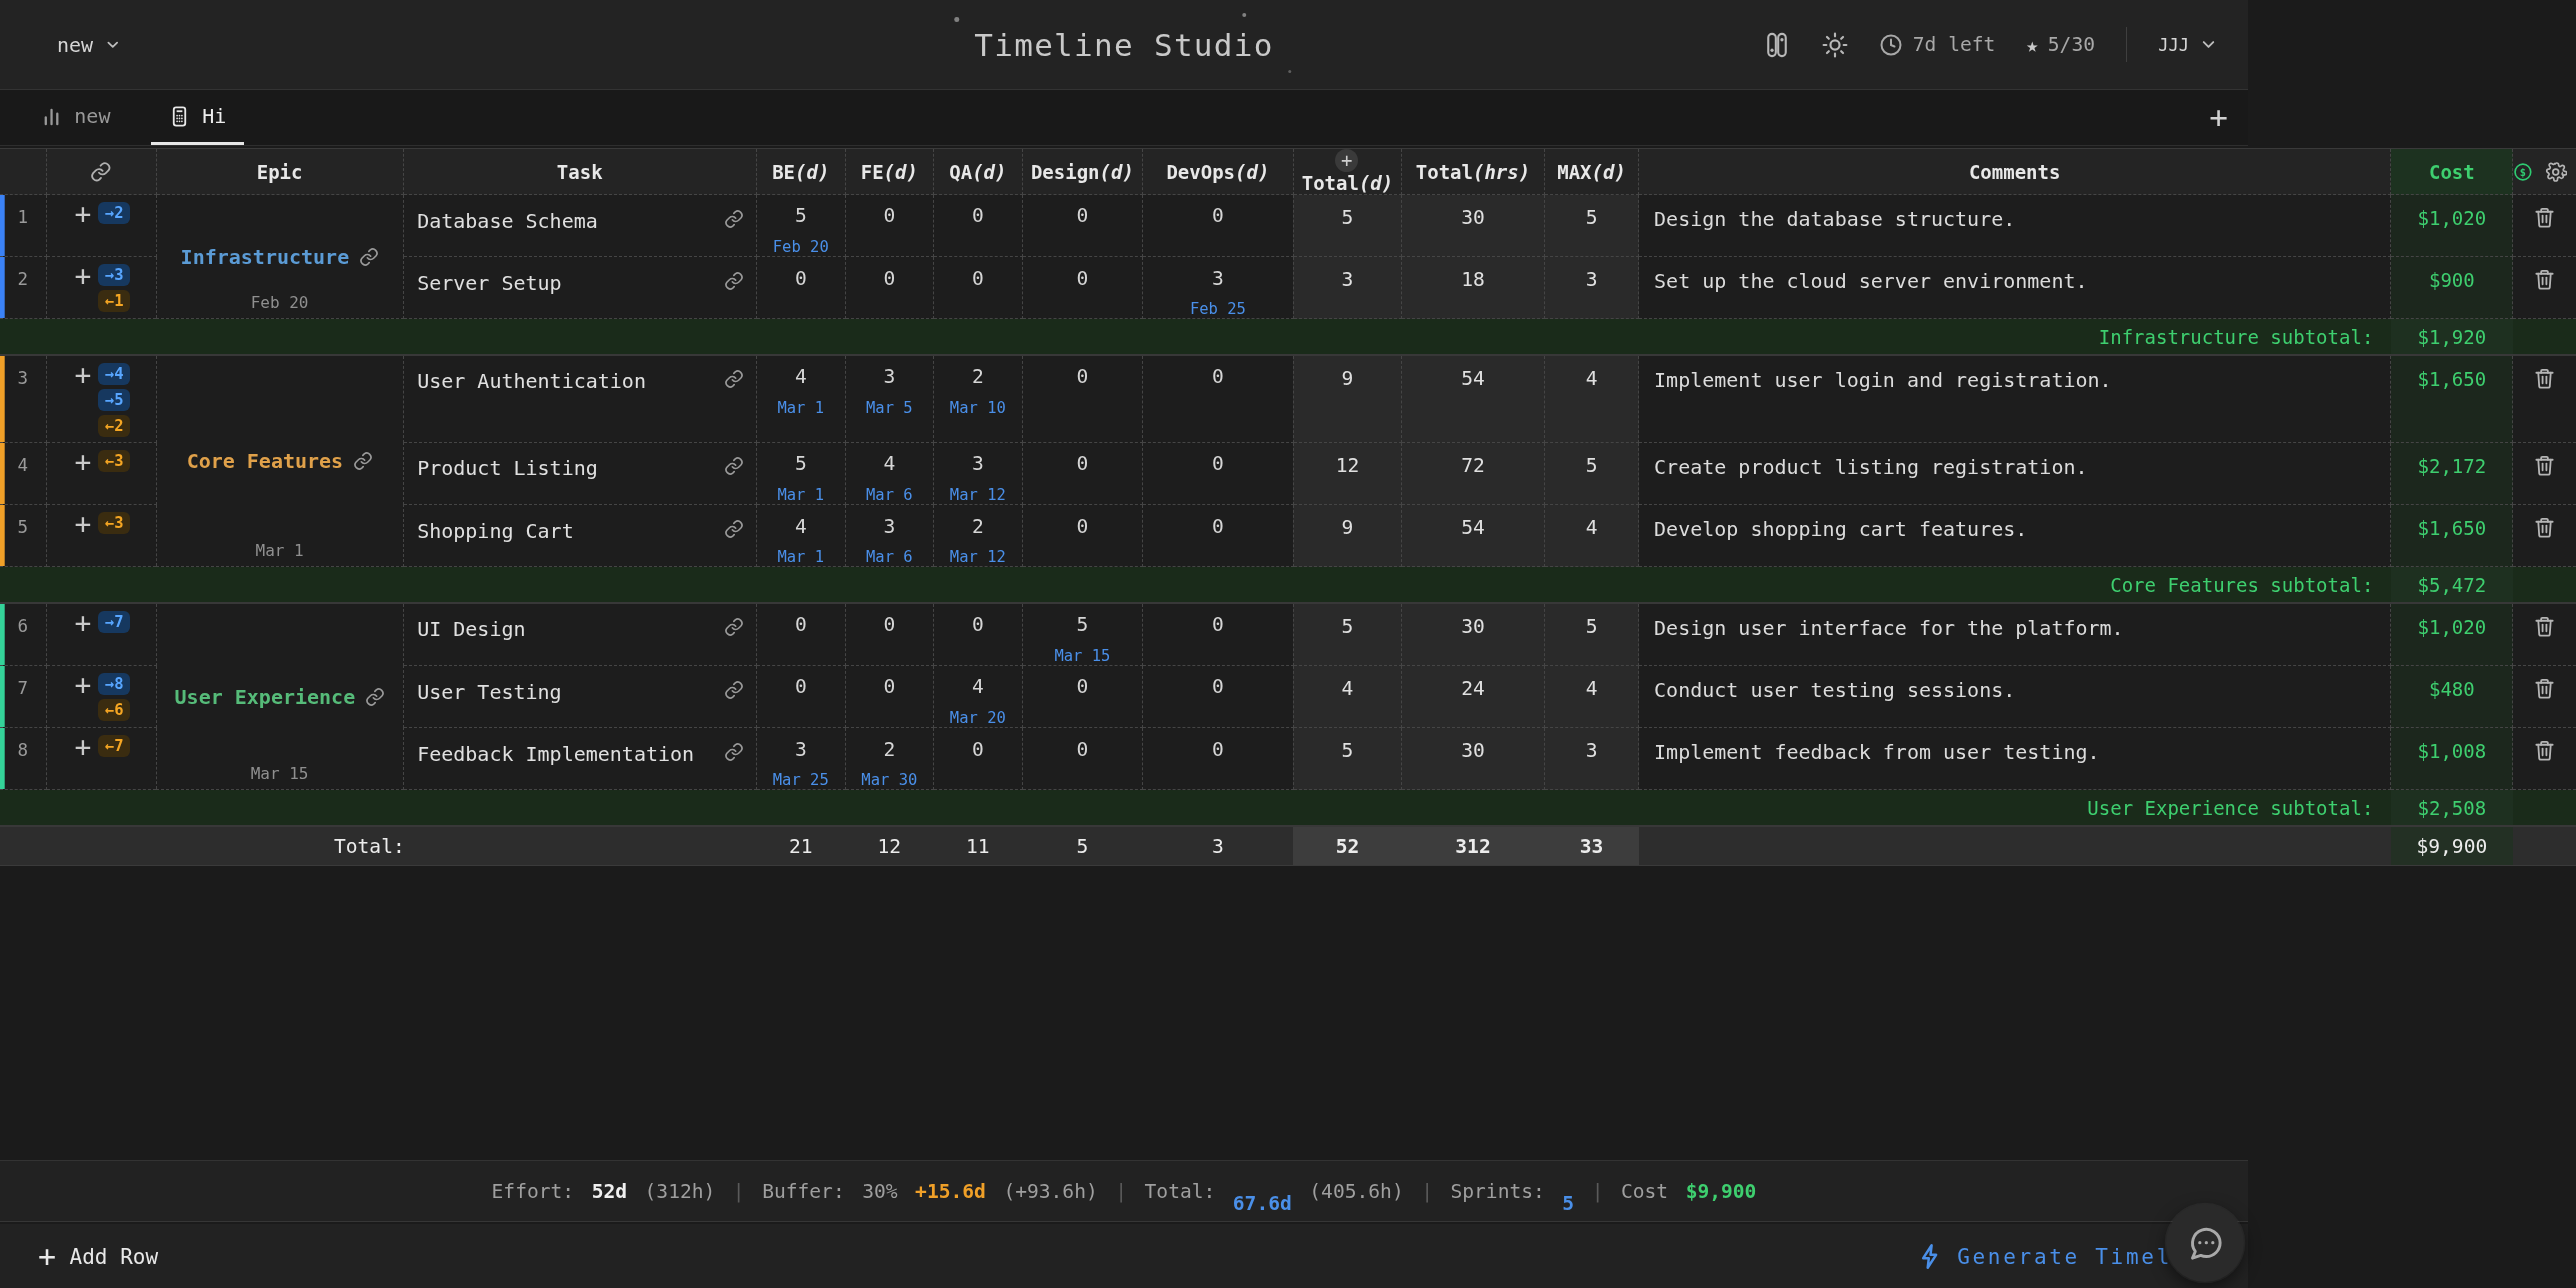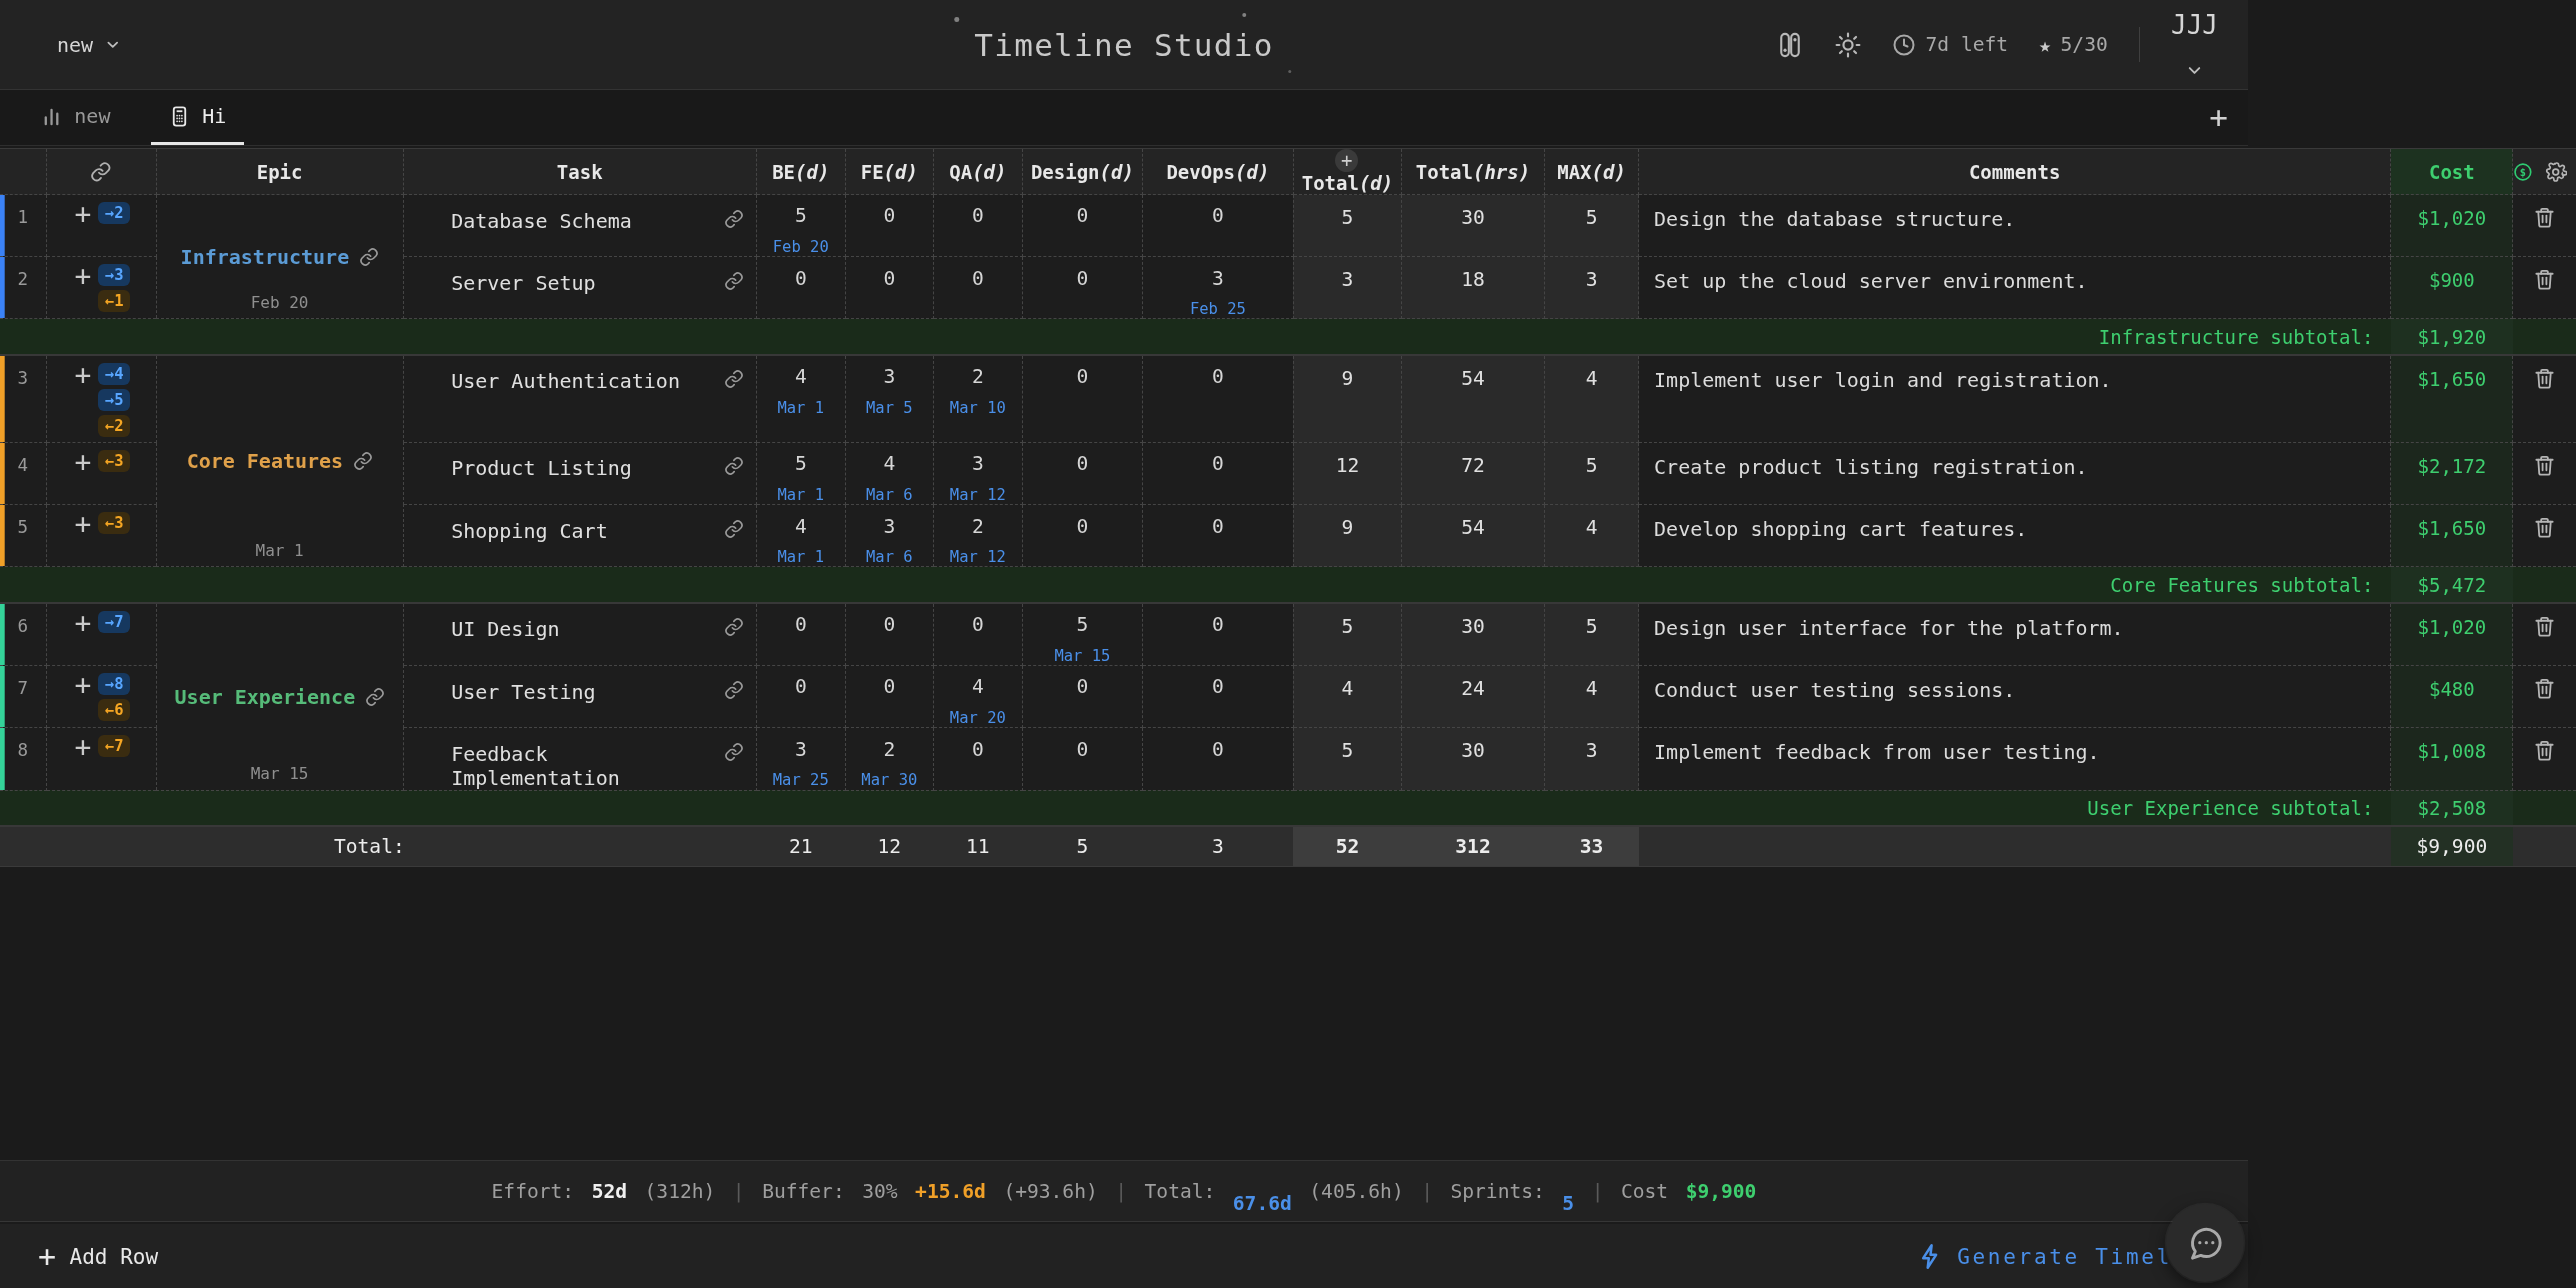--- a/index.html
+++ b/index.html
@@ -15,21 +15,21 @@
   .app-title { position:absolute; left:50%; transform:translateX(-50%); font-size:31px;
     color:#c9c9c9; letter-spacing:1.3px; }
   .spark { position:absolute; background:#cfcfcf; border-radius:50%; opacity:.55; }
   .spark.s1 { width:4.7px; height:4.7px; top:-9.4px; left:-20px; }
   .spark.s2 { width:4px; height:4px; top:-13.5px; right:27px; }
   .spark.s3 { width:3.4px; height:3.4px; bottom:-10.8px; right:-17.5px; opacity:.35; }
   .topbar-right { margin-left:auto; display:flex; align-items:center; gap:31px; padding-right:30px; }
   .tb-item { display:flex; align-items:center; gap:9.4px; color:#a8a8a8; font-size:19.6px; cursor:pointer; }
   .tb-divider { width:1.3px; height:35px; background:#3f3f3f; }
   .star-glyph { font-size:20px; color:#c9c9c9; }
-  .user-menu { display:flex; align-items:center; gap:21px; color:#d6d6d6; font-size:26px; cursor:pointer;flex-direction:column; }
+  .user-menu { display:flex; align-items:center; gap:10px; color:#d6d6d6; font-size:17px; cursor:pointer; }
 
   
   .tabbar { position:absolute; top:90px; left:0; right:0; height:56px; background:#191919;
     border-bottom:1.3px solid #2e2e2e; display:flex; align-items:stretch; }
   .tab { display:flex; align-items:center; gap:10.8px; padding:0 17.5px; margin-left:23px;
     font-size:20px; color:#999; cursor:pointer; border-bottom:3.4px solid transparent; }
   .tab.active { color:#ececec; border-bottom:3.4px solid #e6e6e6; }
   .tab-add { margin-left:auto; margin-right:20px; align-self:center; font-size:31px; font-weight:300;
     color:#d0d0d0; background:none; border:none; cursor:pointer; line-height:1;
     font-family:"DejaVu Sans Mono",monospace; }
@@ -66,21 +66,21 @@
   td.c-epic { position:relative; vertical-align:middle; }
   .epicname { display:flex; align-items:center; justify-content:center; gap:9.4px;
     font-size:20px; font-weight:bold; }
   tr.group-blue   .epicname { color:var(--accent-blue); }
   tr.group-orange .epicname { color:var(--accent-orange); }
   tr.group-green  .epicname { color:var(--accent-green); }
   .epicdate { position:absolute; bottom:6.7px; left:0; right:0; text-align:center;
     font-size:16px; color:#8f8f8f; }
 
   td.c-task { padding:13.5px 12px 0 13.5px; font-size:20px; color:#e0e0e0; }
-  .taskwrap { display:flex; justify-content:space-between; align-items:flex-start; gap:5.4px;margin-left:34px; }
+  .taskwrap { display:flex; justify-content:space-between; align-items:flex-start; gap:5.4px; }
 
   td.c-effort { text-align:center; padding-top:9.4px; font-size:19.6px; color:#d6d6d6; cursor:text; }
   .edate { margin-top:10.8px; font-size:15.5px; color:var(--date-blue); }
 
   td.c-totald, td.c-totalh, td.c-maxd { background:#2a2a2a; text-align:center; padding-top:10.8px;
     font-size:19.6px; color:#e0e0e0; }
 
   td.c-comment { padding:12px 13.5px 0 15px; font-size:20px; color:#dcdcdc; cursor:text; }
   td.c-cost { background:var(--cost-col-bg); color:var(--money-green); text-align:center;
     padding-top:12px; font-size:19px; }

